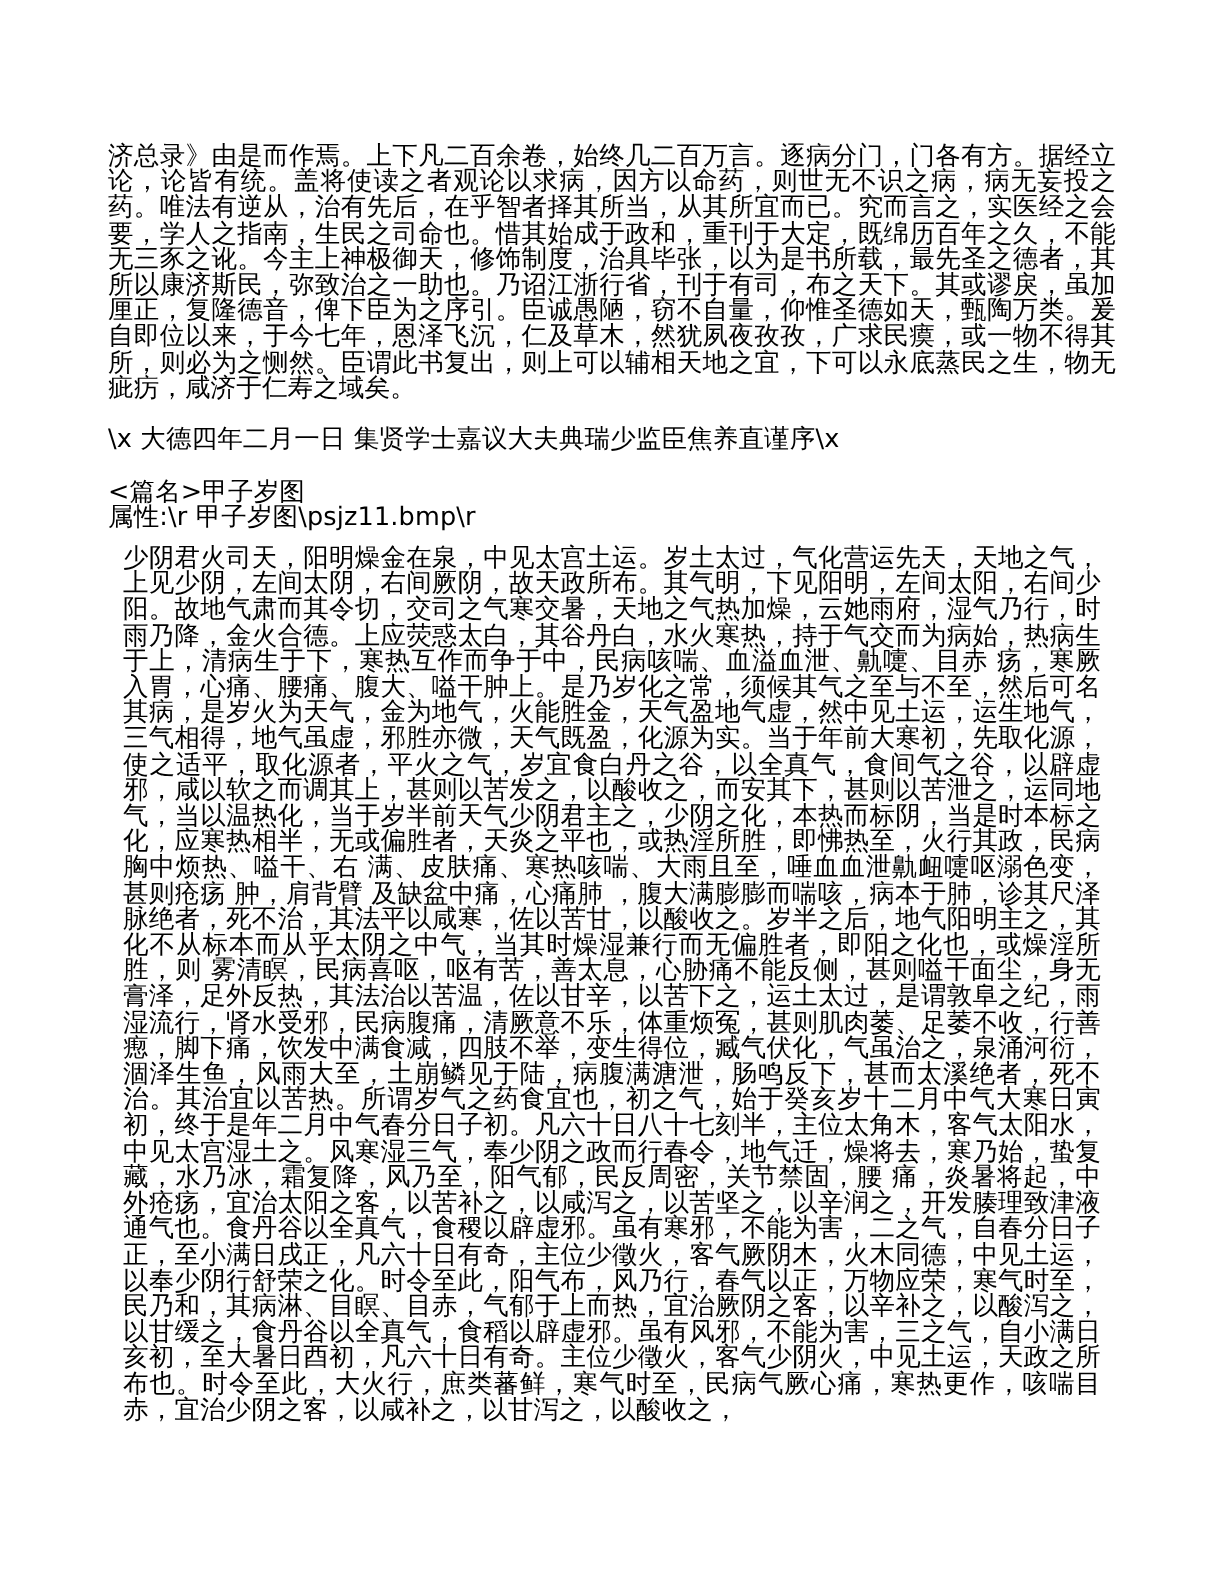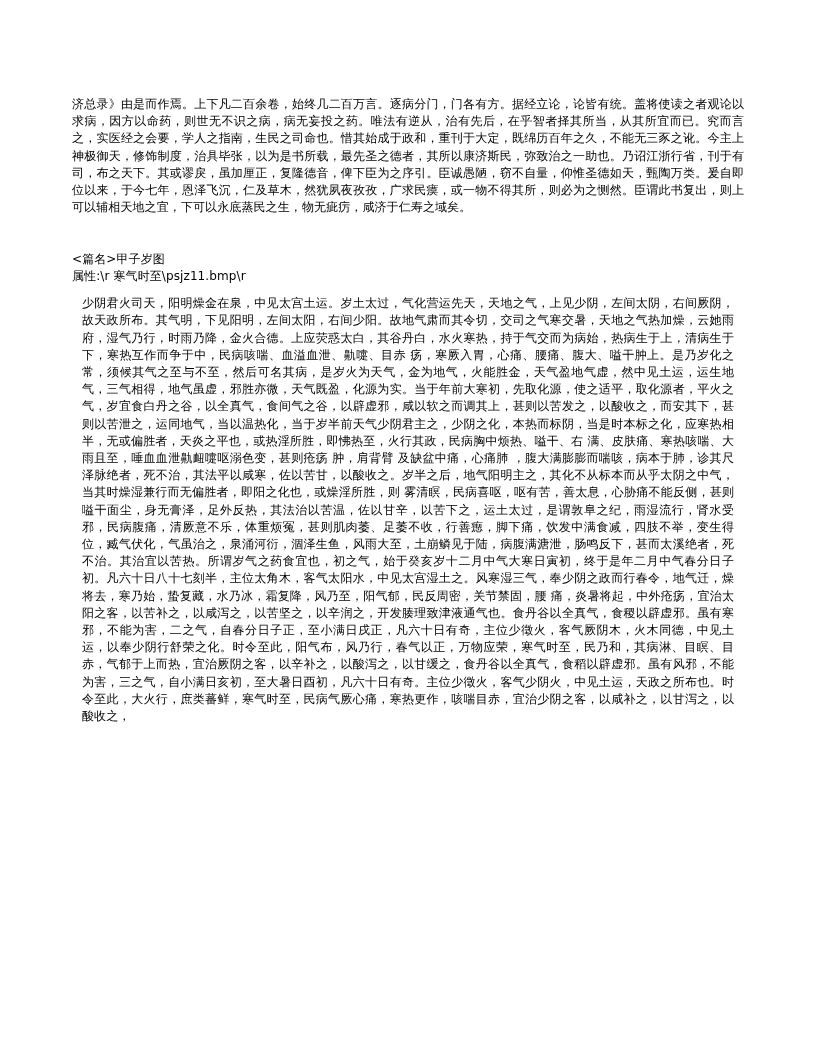--- a/index.html
+++ b/index.html
@@ -14,21 +14,21 @@
     color: #000000;
   }
   .page {
     width: 816px;
     height: 1056px;
     box-sizing: border-box;
     padding: 96px 72px 80px 72px;
     position: relative;
   }
   .doc-body {
-    font-size: 12px;
+    font-size: 17px;
     line-height: 17.2px;
     letter-spacing: 0.1px;
     text-align: justify;
     word-break: break-all;
   }
   .para {
     margin: 0;
     text-indent: 0;
   }
   .blank-line {
@@ -41,18 +41,19 @@
     margin: 10px;
   }
 </style>
 </head>
 <body>
 
 <div class="page">
   <div class="doc-body">
     <p class="para">济总录》由是而作焉。上下凡二百余卷，始终几二百万言。逐病分门，门各有方。据经立论，论皆有统。盖将使读之者观论以求病，因方以命药，则世无不识之病，病无妄投之药。唯法有逆从，治有先后，在乎智者择其所当，从其所宜而已。究而言之，实医经之会要，学人之指南，生民之司命也。惜其始成于政和，重刊于大定，既绵历百年之久，不能无三豕之讹。今主上神极御天，修饰制度，治具毕张，以为是书所载，最先圣之德者，其所以康济斯民，弥致治之一助也。乃诏江浙行省，刊于有司，布之天下。其或谬戾，虽加厘正，复隆德音，俾下臣为之序引。臣诚愚陋，窃不自量，仰惟圣德如天，甄陶万类。爰自即位以来，于今七年，恩泽飞沉，仁及草木，然犹夙夜孜孜，广求民瘼，或一物不得其所，则必为之恻然。臣谓此书复出，则上可以辅相天地之宜，下可以永底蒸民之生，物无疵疠，咸济于仁寿之域矣。</p>
     <div class="blank-line"></div>
+    <p class="para">\x 大德四年二月一日 集贤学士嘉议大夫典瑞少监臣焦养直谨序\x</p>
     <div class="blank-line"></div>
     <p class="tag-line">&lt;篇名&gt;甲子岁图</p>
-    <p class="tag-line">属性:\r 寒气时至\psjz11.bmp\r</p>
+    <p class="tag-line">属性:\r 甲子岁图\psjz11.bmp\r</p>
     <p class="flow">少阴君火司天，阳明燥金在泉，中见太宫土运。岁土太过，气化营运先天，天地之气，上见少阴，左间太阴，右间厥阴，故天政所布。其气明，下见阳明，左间太阳，右间少阳。故地气肃而其令切，交司之气寒交暑，天地之气热加燥，云她雨府，湿气乃行，时雨乃降，金火合德。上应荧惑太白，其谷丹白，水火寒热，持于气交而为病始，热病生于上，清病生于下，寒热互作而争于中，民病咳喘、血溢血泄、鼽嚏、目赤 疡，寒厥入胃，心痛、腰痛、腹大、嗌干肿上。是乃岁化之常，须候其气之至与不至，然后可名其病，是岁火为天气，金为地气，火能胜金，天气盈地气虚，然中见土运，运生地气，三气相得，地气虽虚，邪胜亦微，天气既盈，化源为实。当于年前大寒初，先取化源，使之适平，取化源者，平火之气，岁宜食白丹之谷，以全真气，食间气之谷，以辟虚邪，咸以软之而调其上，甚则以苦发之，以酸收之，而安其下，甚则以苦泄之，运同地气，当以温热化，当于岁半前天气少阴君主之，少阴之化，本热而标阴，当是时本标之化，应寒热相半，无或偏胜者，天炎之平也，或热淫所胜，即怫热至，火行其政，民病胸中烦热、嗌干、右 满、皮肤痛、寒热咳喘、大雨且至，唾血血泄鼽衄嚏呕溺色变，甚则疮疡 肿，肩背臂 及缺盆中痛，心痛肺 ，腹大满膨膨而喘咳，病本于肺，诊其尺泽脉绝者，死不治，其法平以咸寒，佐以苦甘，以酸收之。岁半之后，地气阳明主之，其化不从标本而从乎太阴之中气，当其时燥湿兼行而无偏胜者，即阳之化也，或燥淫所胜，则 雾清瞑，民病喜呕，呕有苦，善太息，心胁痛不能反侧，甚则嗌干面尘，身无膏泽，足外反热，其法治以苦温，佐以甘辛，以苦下之，运土太过，是谓敦阜之纪，雨湿流行，肾水受邪，民病腹痛，清厥意不乐，体重烦冤，甚则肌肉萎、足萎不收，行善瘛，脚下痛，饮发中满食减，四肢不举，变生得位，臧气伏化，气虽治之，泉涌河衍，涸泽生鱼，风雨大至，土崩鳞见于陆，病腹满溏泄，肠鸣反下，甚而太溪绝者，死不治。其治宜以苦热。所谓岁气之药食宜也，初之气，始于癸亥岁十二月中气大寒日寅初，终于是年二月中气春分日子初。凡六十日八十七刻半，主位太角木，客气太阳水，中见太宫湿土之。风寒湿三气，奉少阴之政而行春令，地气迁，燥将去，寒乃始，蛰复藏，水乃冰，霜复降，风乃至，阳气郁，民反周密，关节禁固，腰 痛，炎暑将起，中外疮疡，宜治太阳之客，以苦补之，以咸泻之，以苦坚之，以辛润之，开发腠理致津液通气也。食丹谷以全真气，食稷以辟虚邪。虽有寒邪，不能为害，二之气，自春分日子正，至小满日戌正，凡六十日有奇，主位少徵火，客气厥阴木，火木同德，中见土运，以奉少阴行舒荣之化。时令至此，阳气布，风乃行，春气以正，万物应荣，寒气时至，民乃和，其病淋、目瞑、目赤，气郁于上而热，宜治厥阴之客，以辛补之，以酸泻之，以甘缓之，食丹谷以全真气，食稻以辟虚邪。虽有风邪，不能为害，三之气，自小满日亥初，至大暑日酉初，凡六十日有奇。主位少徵火，客气少阴火，中见土运，天政之所布也。时令至此，大火行，庶类蕃鲜，寒气时至，民病气厥心痛，寒热更作，咳喘目赤，宜治少阴之客，以咸补之，以甘泻之，以酸收之，</p>
   </div>
 </div>
 
 </body></html>

